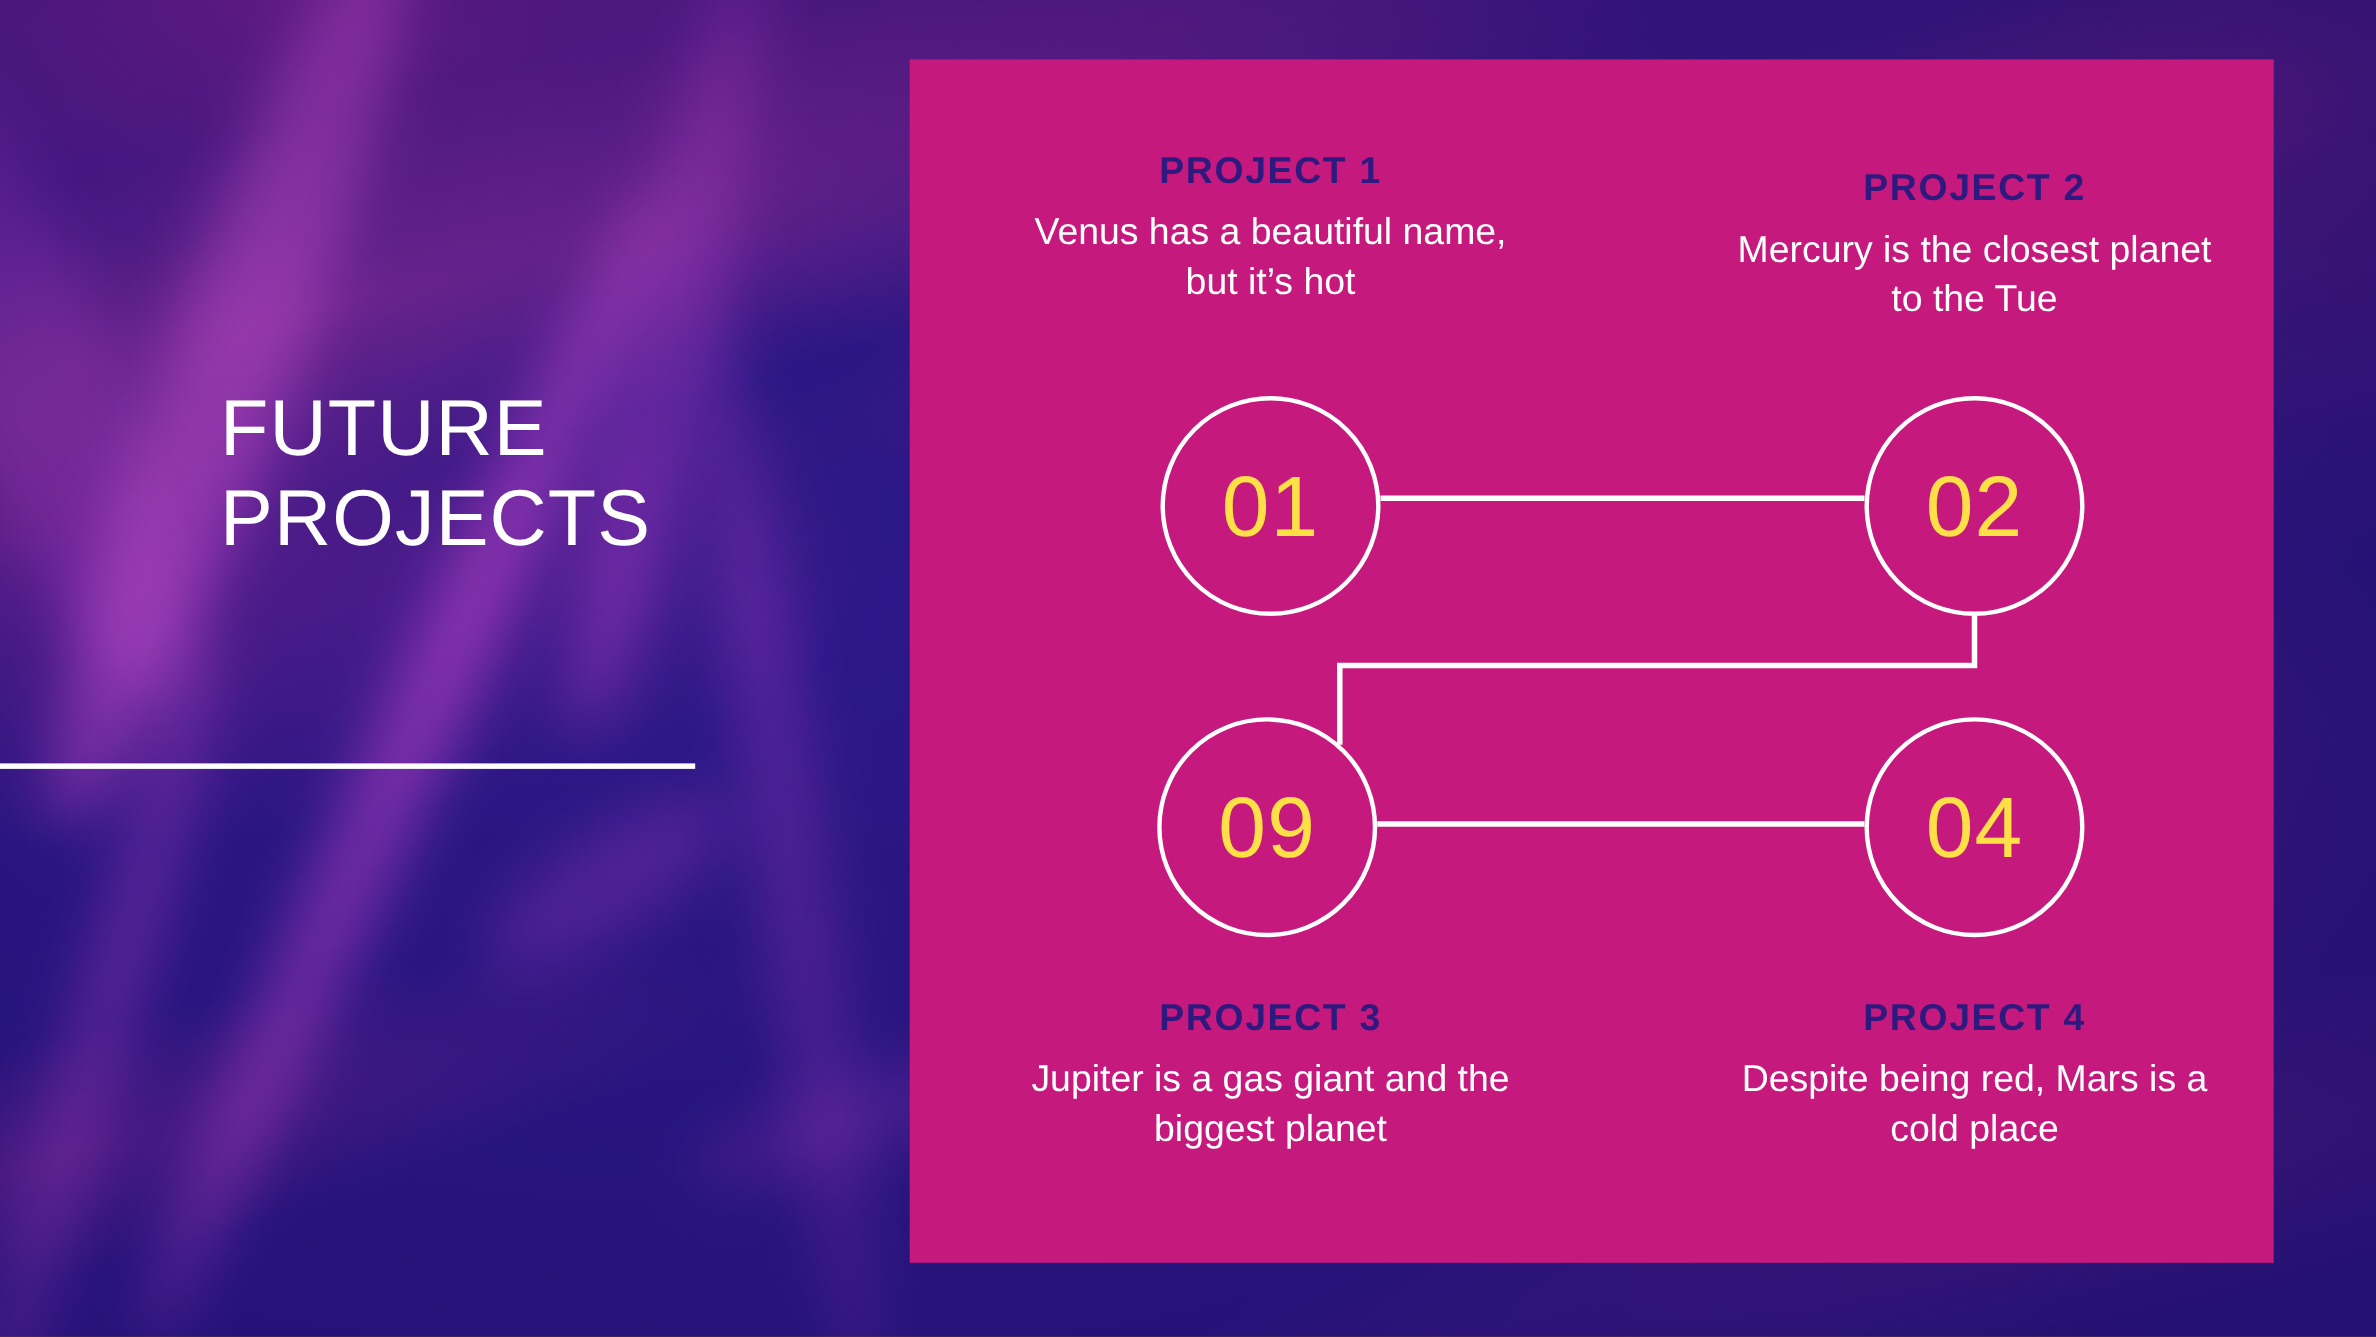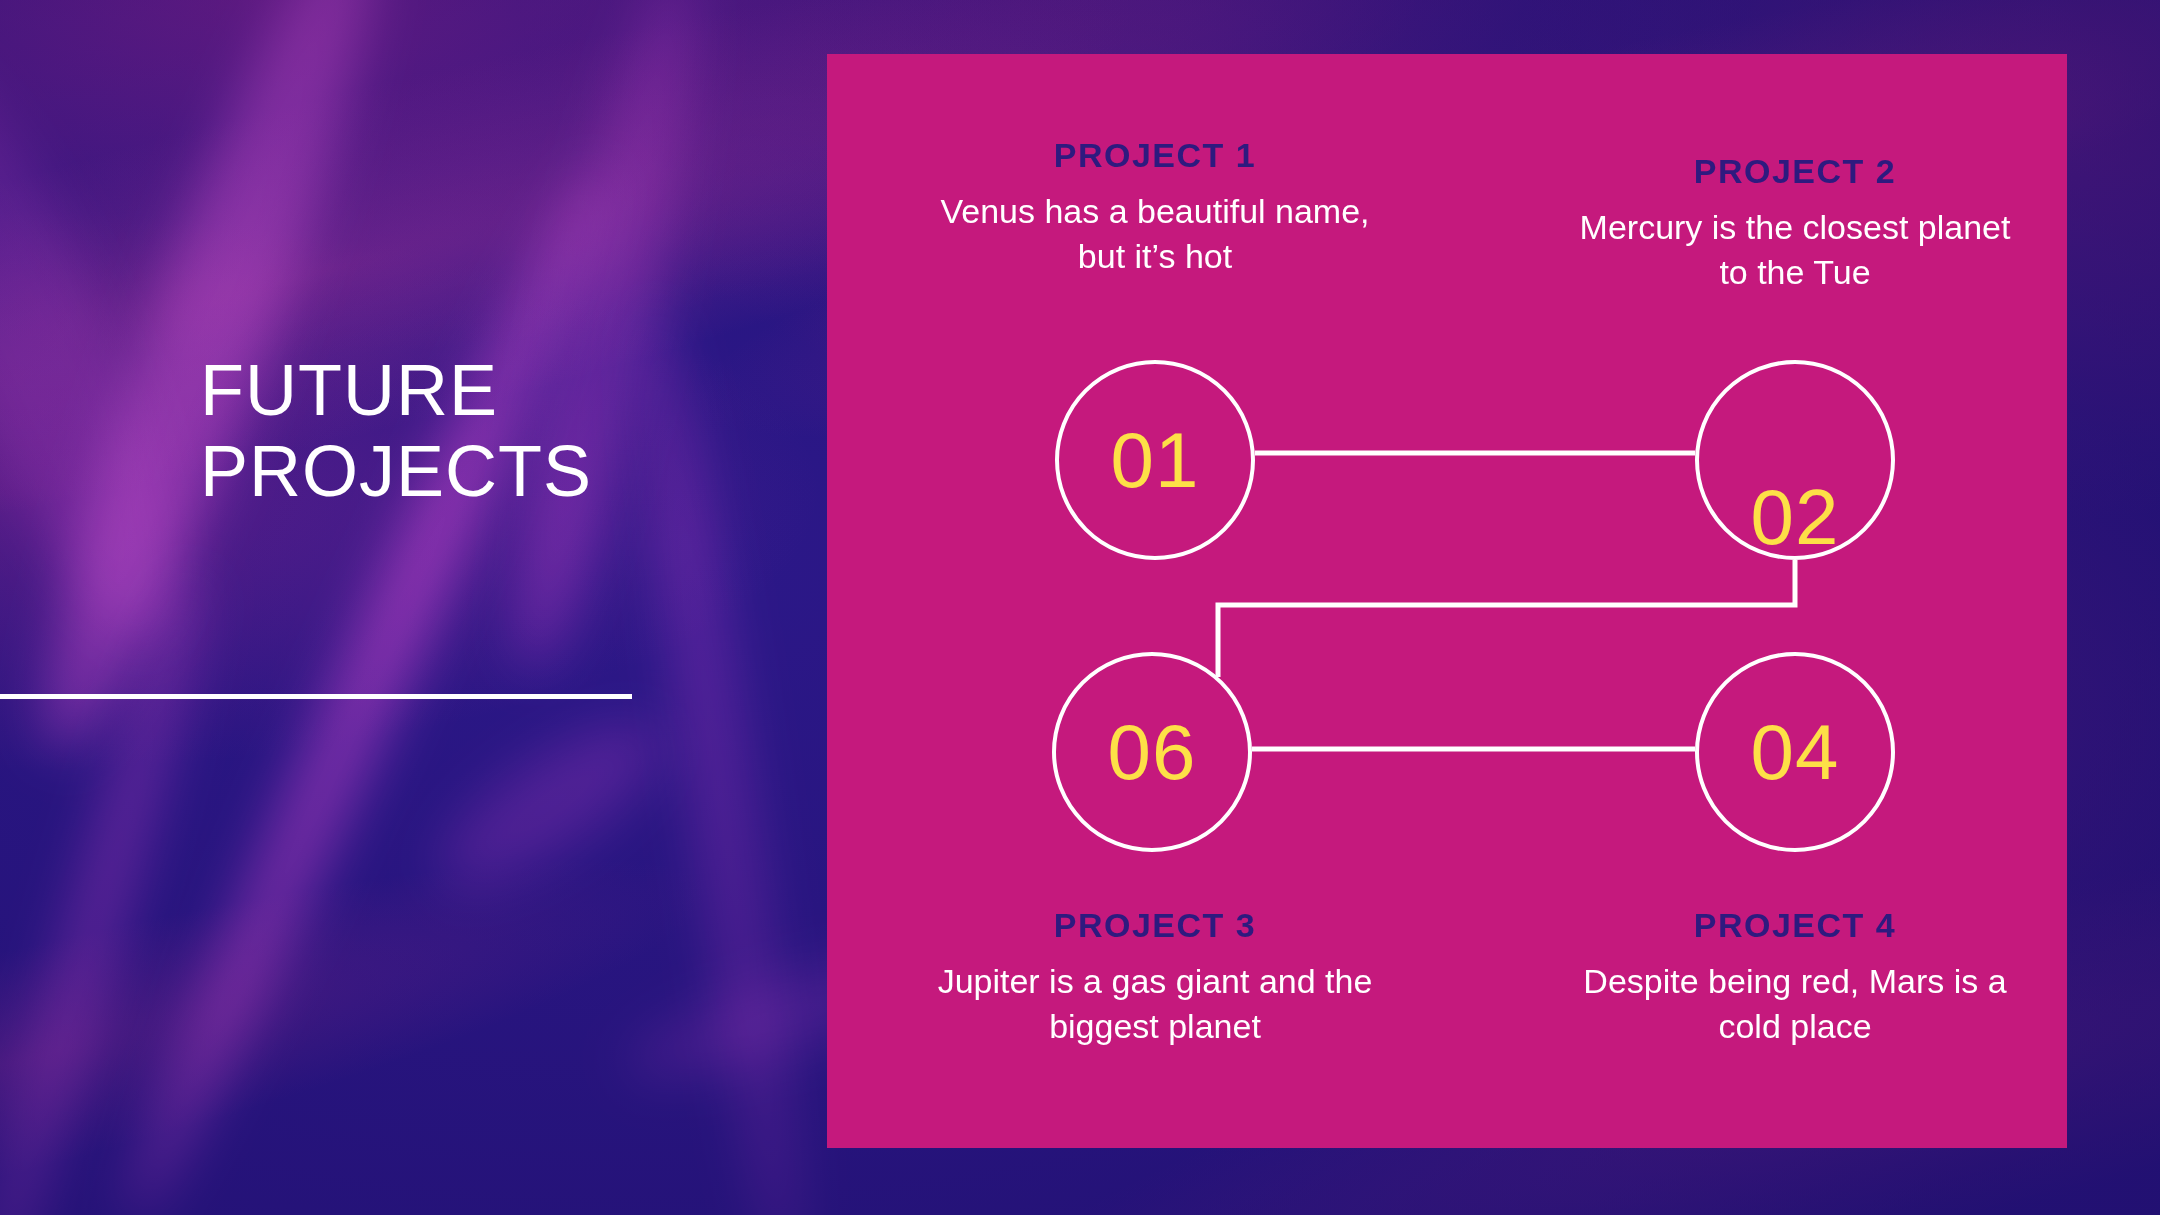--- a/index.html
+++ b/index.html
@@ -121,21 +121,21 @@
     justify-content: center;
   }
   .node-num {
     color: #fde047;
     font-size: 78px;
     font-weight: 400;
     letter-spacing: 1px;
     line-height: 1;
   }
   .c01 { left: 228px; top: 306px; }
-  .c02 { left: 868px; top: 306px; align-items: flex-end; }
+  .c02 { left: 868px; top: 306px; }
   .c03 { left: 225px; top: 598px; }
   .c04 { left: 868px; top: 598px; }
 
   .node-caption {
     position: absolute;
     width: 440px;
     text-align: center;
   }
   .cap-title {
     color: #2e1a7f;
@@ -192,21 +192,21 @@
         <path d="M 425 695 L 868 695" stroke="#ffffff" stroke-width="5" fill="none"></path>
       </svg>
 
       <div class="node-circle c01">
         <span class="node-num">01</span>
       </div>
       <div class="node-circle c02">
         <span class="node-num">02</span>
       </div>
       <div class="node-circle c03">
-        <span class="node-num">06</span>
+        <span class="node-num">09</span>
       </div>
       <div class="node-circle c04">
         <span class="node-num">04</span>
       </div>
 
       <div class="node-caption cap01">
         <div class="cap-title">PROJECT 1</div>
         <div class="cap-desc">Venus has a beautiful name, but it’s hot</div>
       </div>
       <div class="node-caption cap02">

